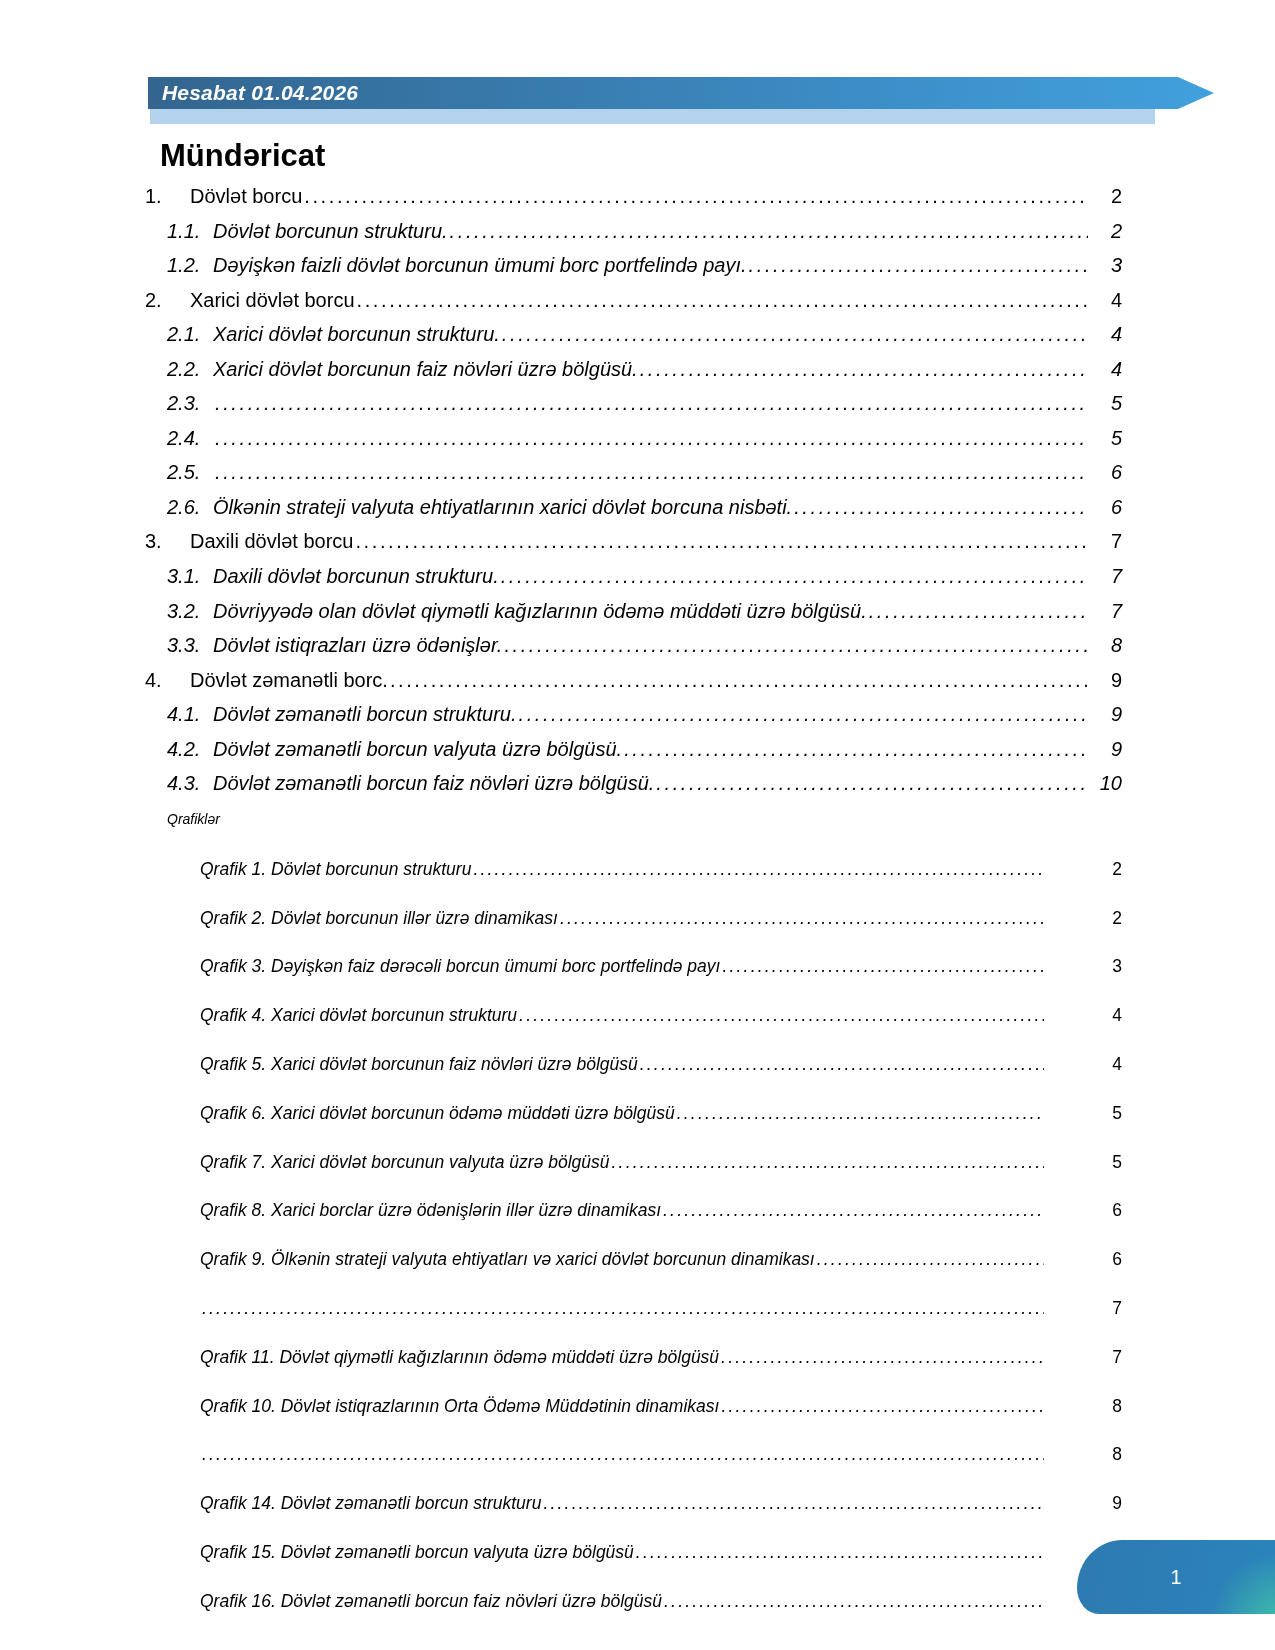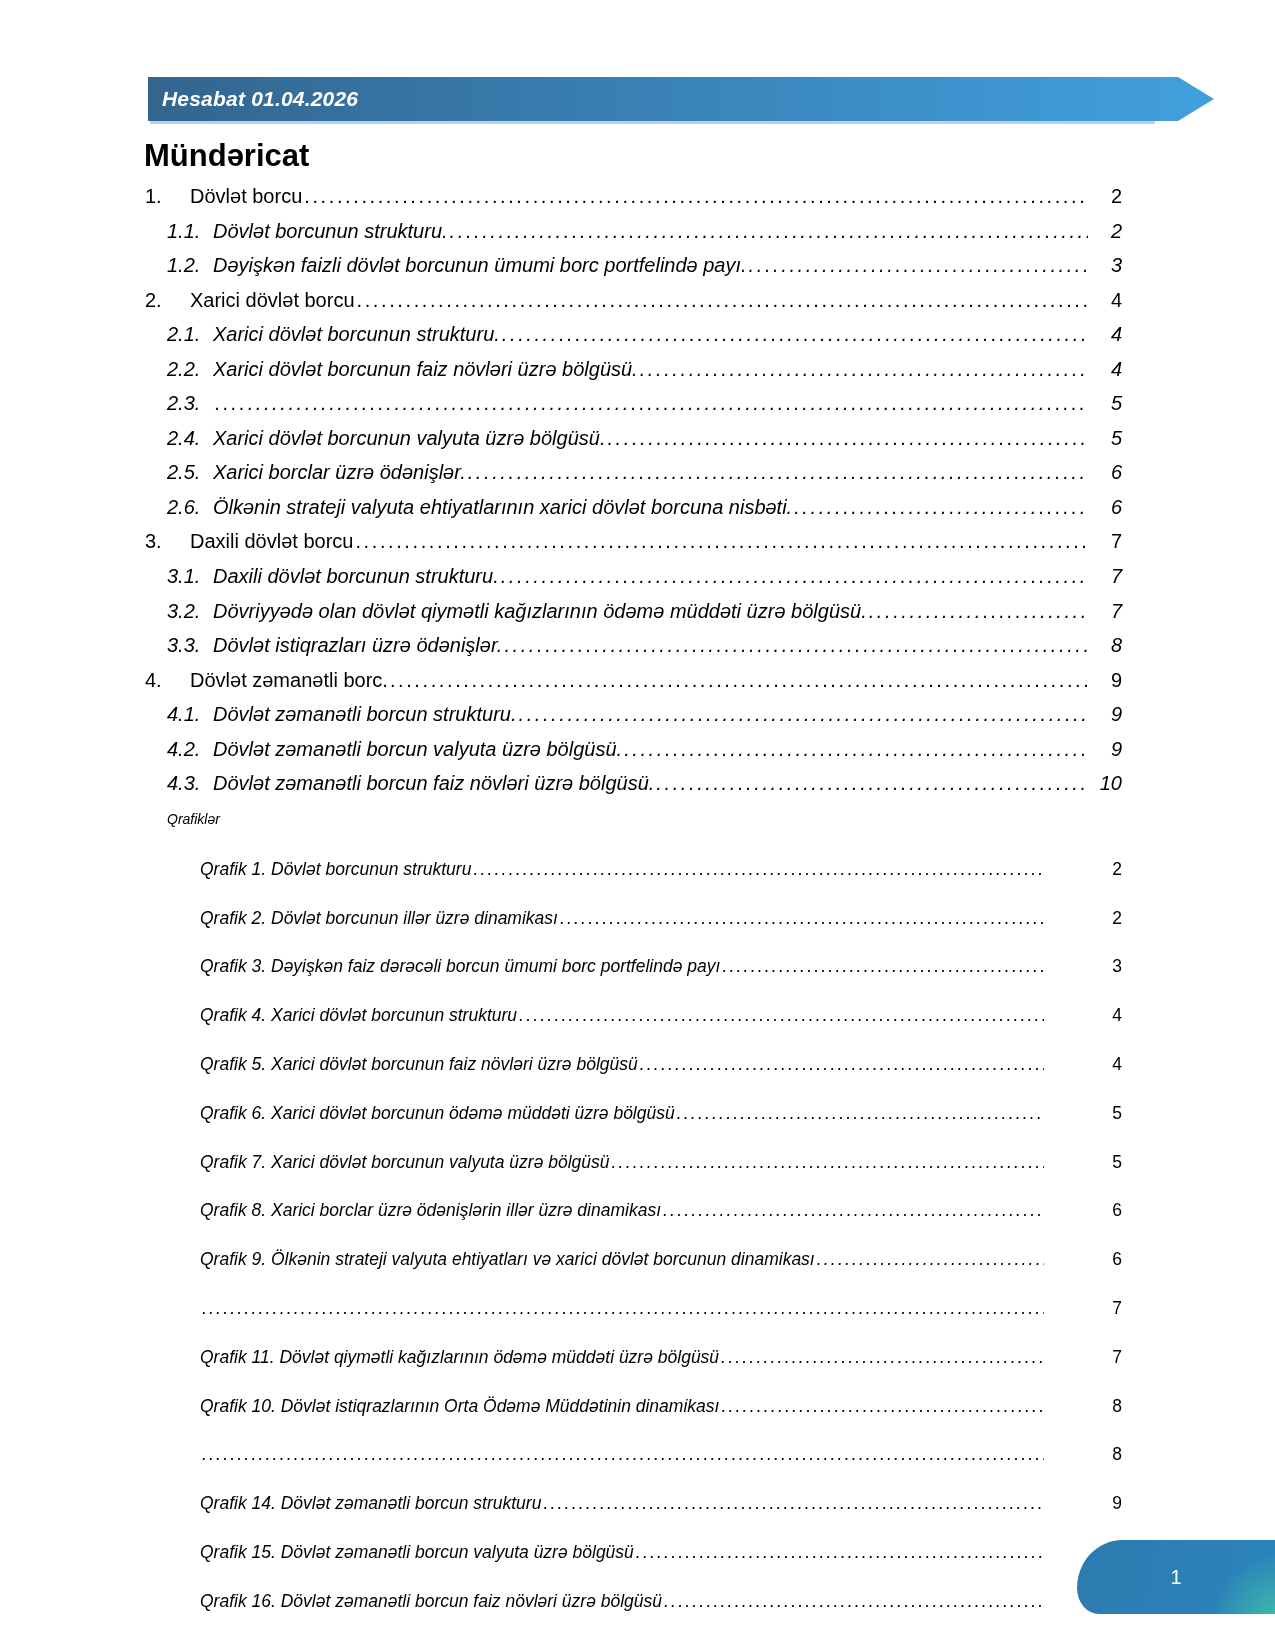--- a/index.html
+++ b/index.html
@@ -1,28 +1,28 @@
 <!DOCTYPE html>
 <html style="--banner-start: #33658f; --banner-end: #41a0dc; --banner-shadow: #b3d2ec; --footer-blue-1: #2d7ab0; --footer-blue-2: #2b84bb; --footer-teal: #3fc0a8; --banner-text: #ffffff; --text: #000000;"><head>
 <meta charset="utf-8">
 <style>
   html,body{margin:0;padding:0;background:#fff;}
   .page{position:relative;width:1275px;height:1650px;background:#ffffff;overflow:hidden;
         font-family:"Liberation Sans","DejaVu Sans",sans-serif;color:var(--text,#000);}
   
   .banner-shadow{position:absolute;left:150px;top:80px;width:1005px;height:44px;
         background:var(--banner-shadow,#b3d2ec);}
-  .banner{position:absolute;left:148px;top:77px;width:1066px;height:44px;
+  .banner{position:absolute;left:148px;top:77px;width:1066px;height:32px;
         background:linear-gradient(90deg,var(--banner-start,#33658f) 0%,#3e94cf 78%,var(--banner-end,#41a0dc) 100%);
         clip-path:polygon(0 0,calc(100% - 36px) 0,100% 50%,calc(100% - 36px) 100%,0 100%);
         display:flex;align-items:center;}
   .banner .banner-text{color:var(--banner-text,#fff);font-size:21px;font-weight:bold;
         font-style:italic;padding-left:14px;letter-spacing:.2px;}
   
-  .doc-title{position:absolute;left:144px;top:138px;font-size:31px;font-weight:bold;}
+  .doc-title{position:absolute;left:160px;top:138px;font-size:31px;font-weight:bold;}
   
   .toc{position:absolute;left:145px;top:179px;width:977px;}
   .row{display:flex;align-items:baseline;line-height:34.55px;font-size:20px;white-space:nowrap;}
   .row .num{flex:0 0 auto;}
   .l1 .num{display:inline-block;width:45px;}
   .l2{padding-left:22px;font-style:italic;}
   .l2 .num{display:inline-block;width:46px;}
   .leader{flex:1 1 auto;overflow:hidden;white-space:nowrap;margin:0 6px 0 2px;}
   .leader::after{content:"......................................................................................................................................................................................................";letter-spacing:2.6px;}
   .pg{flex:0 0 auto;min-width:28px;text-align:right;}
@@ -90,27 +90,25 @@
         <span class="leader"></span>
         <span class="pg">4</span>
       </div>
     <div class="row l2">
         <span class="num">2.3.</span>
         <span class="leader"></span>
         <span class="pg">5</span>
       </div>
     <div class="row l2">
         <span class="num">2.4.</span>
-        <span class="txt">Xarici dövlət borcunun valyuta üzrə bölgüsü.</span>
         <span class="leader"></span>
         <span class="pg">5</span>
       </div>
     <div class="row l2">
         <span class="num">2.5.</span>
-        <span class="txt">Xarici borclar üzrə ödənişlər.</span>
         <span class="leader"></span>
         <span class="pg">6</span>
       </div>
     <div class="row l2">
         <span class="num">2.6.</span>
         <span class="txt">Ölkənin strateji valyuta ehtiyatlarının xarici dövlət borcuna nisbəti.</span>
         <span class="leader"></span>
         <span class="pg">6</span>
       </div>
     <div class="row l1">

